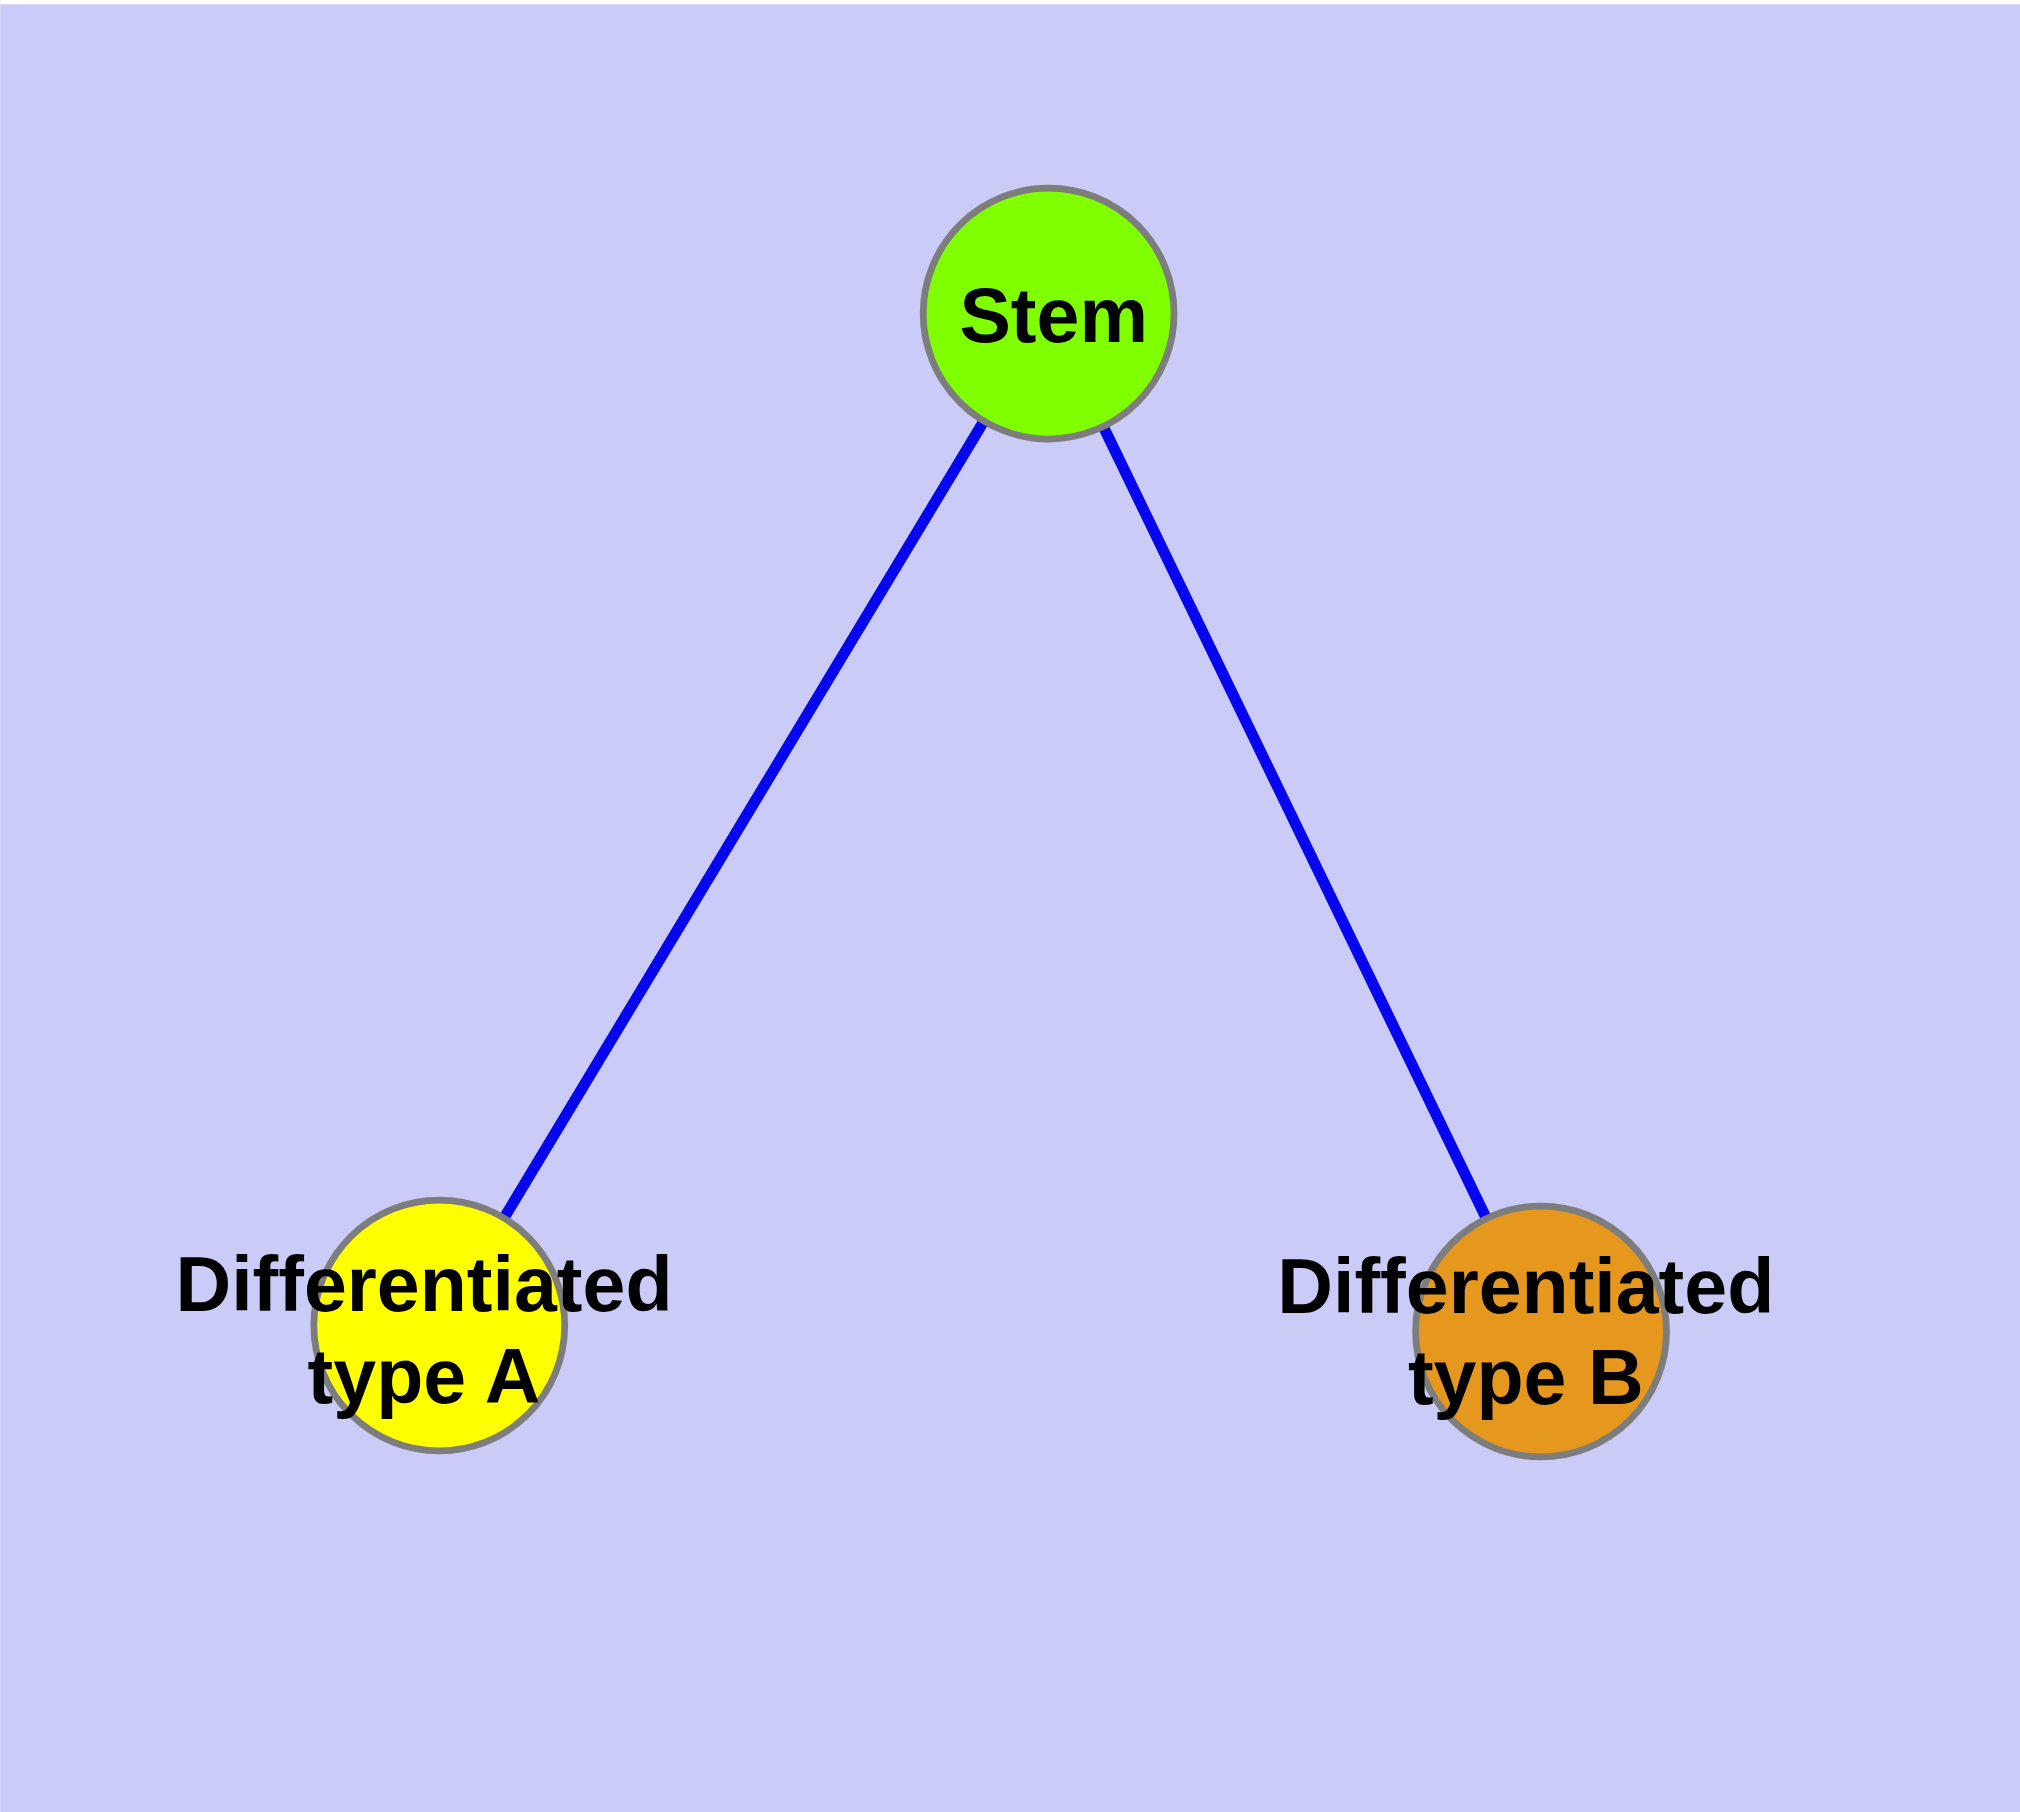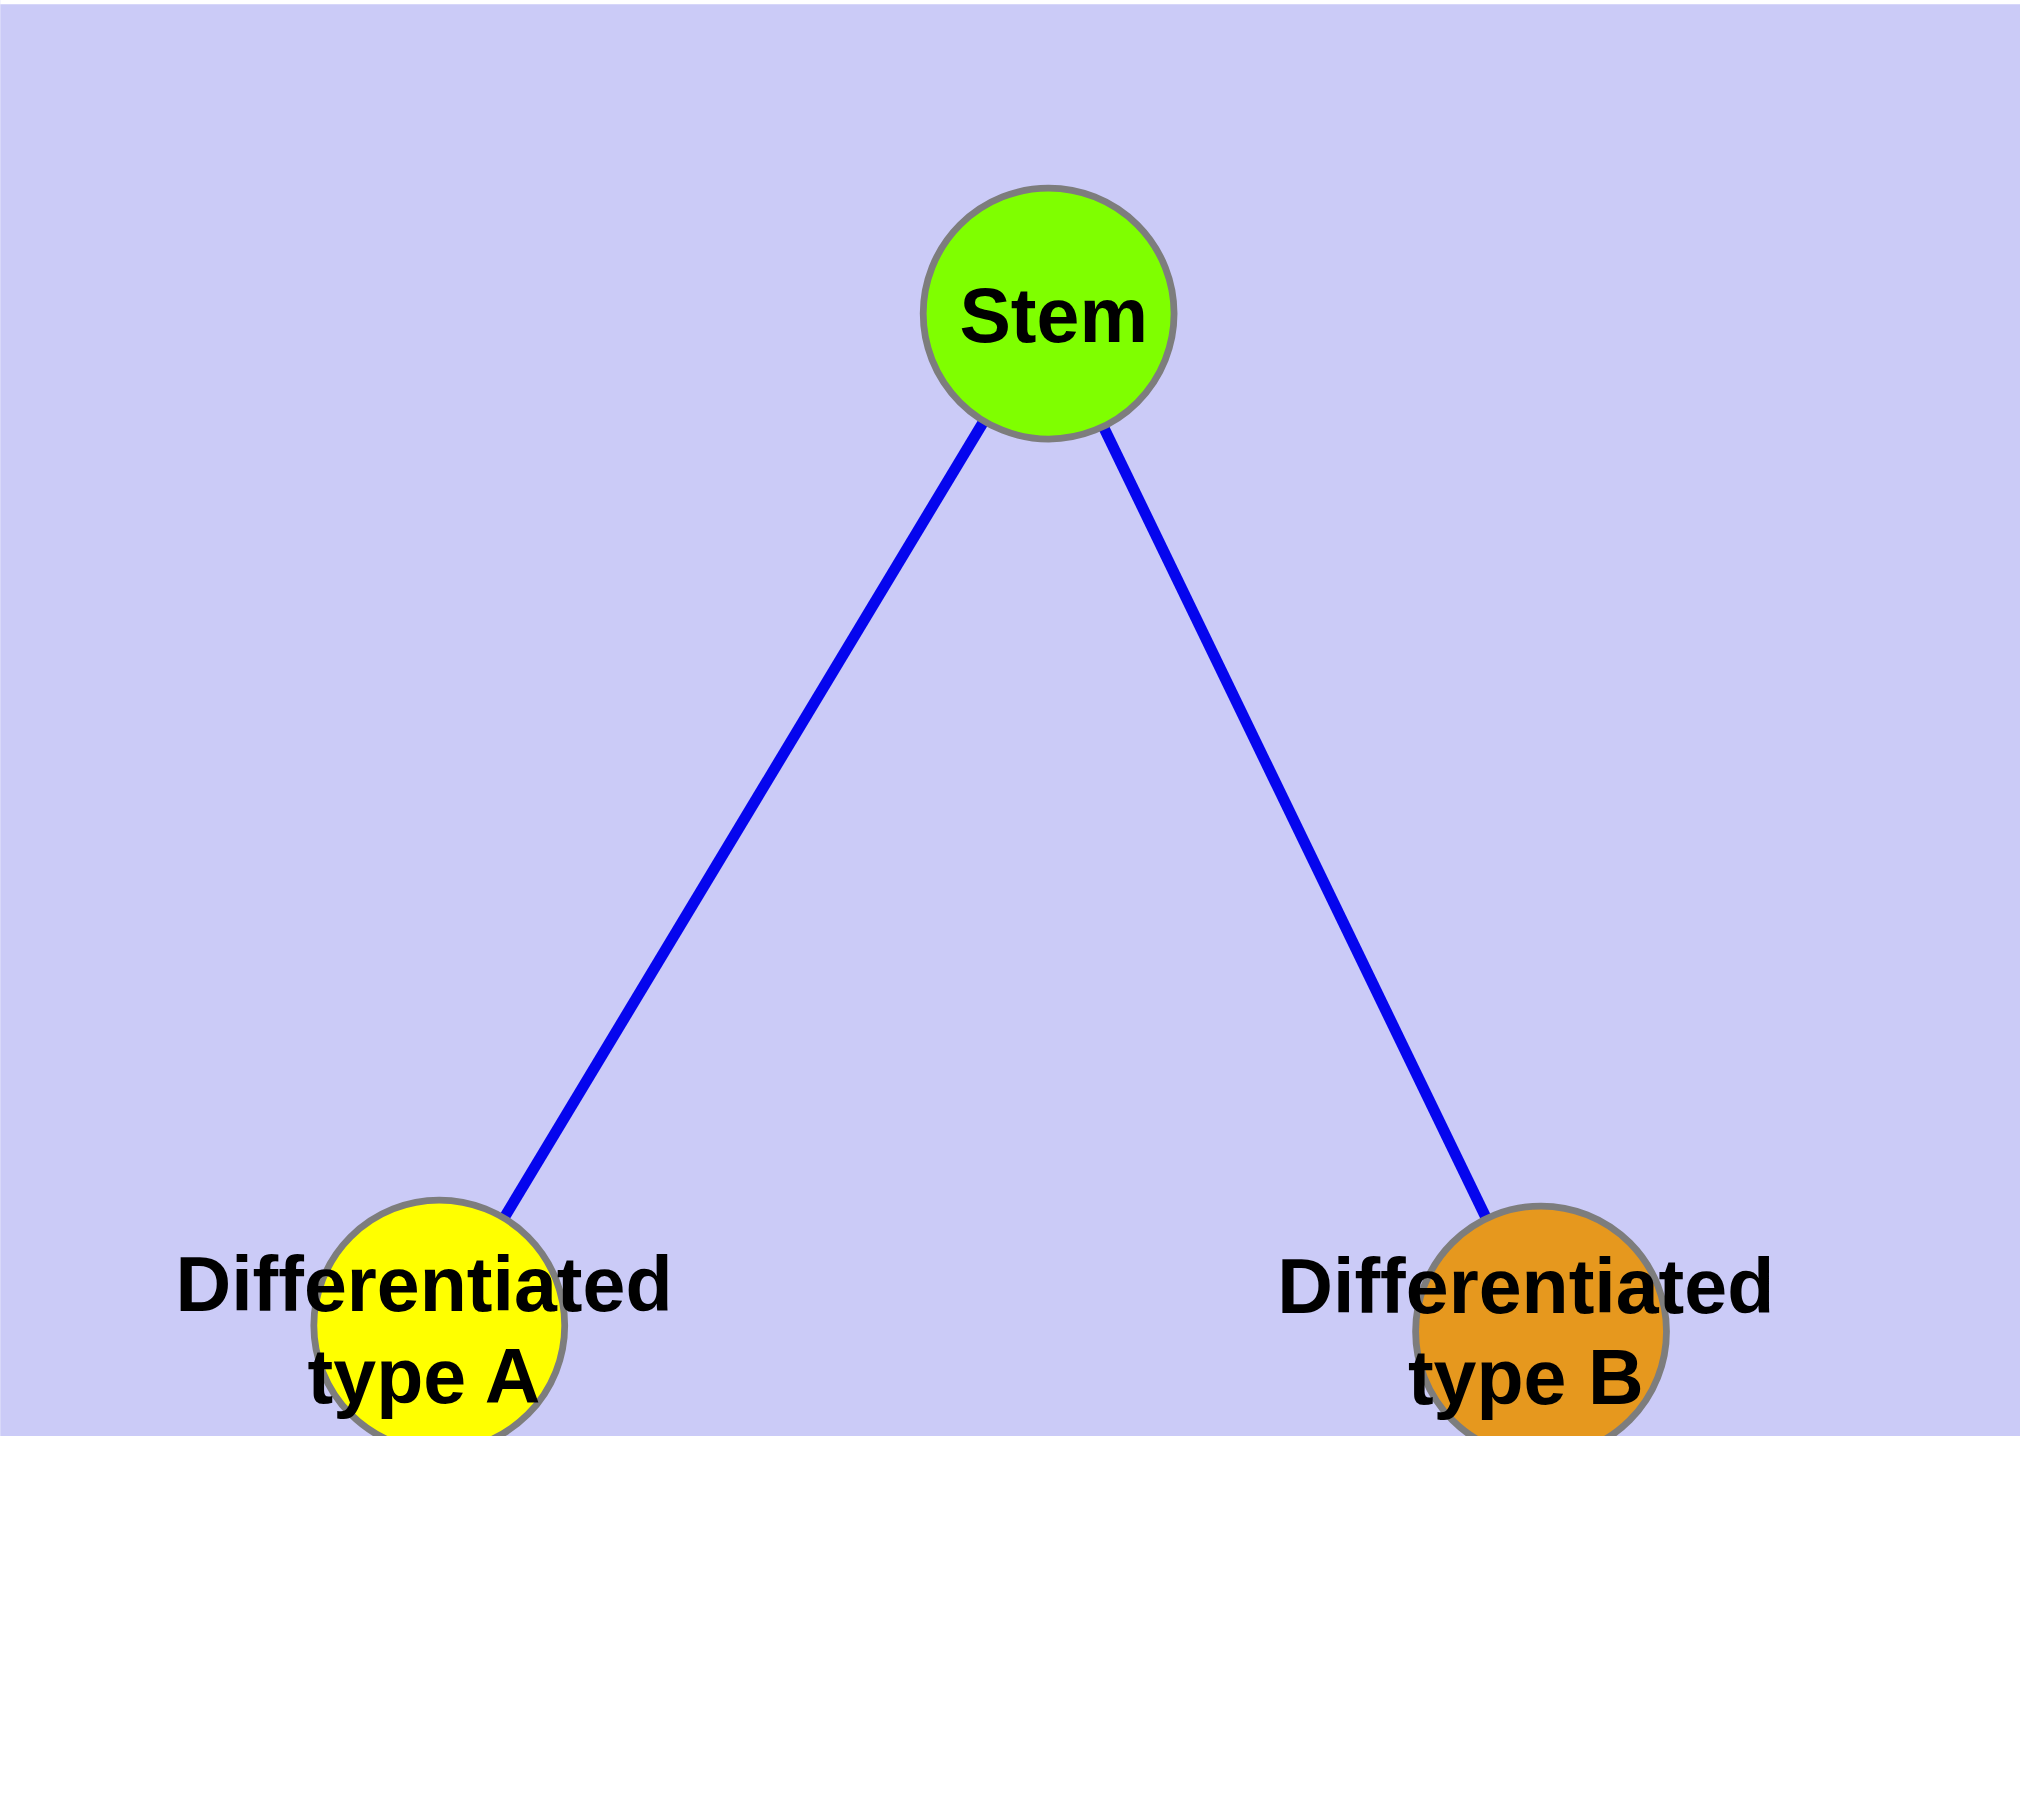--- a/index.html
+++ b/index.html
@@ -2,21 +2,21 @@
 <html style="font-size:13.6px"><head>
 <meta charset="utf-8">
 <style>
   html, body {
     margin: 0;
     padding: 0;
     background: #ffffff;
   }
   .canvas {
     width: 2021px;
-    height: 1436px;
+    height: 1812px;
     position: relative;
     overflow: hidden;
   }
   svg { display: block; }
   .node-label {
     font-family: "Liberation Sans", sans-serif;
     font-weight: bold;
   }
 </style>
 </head>

